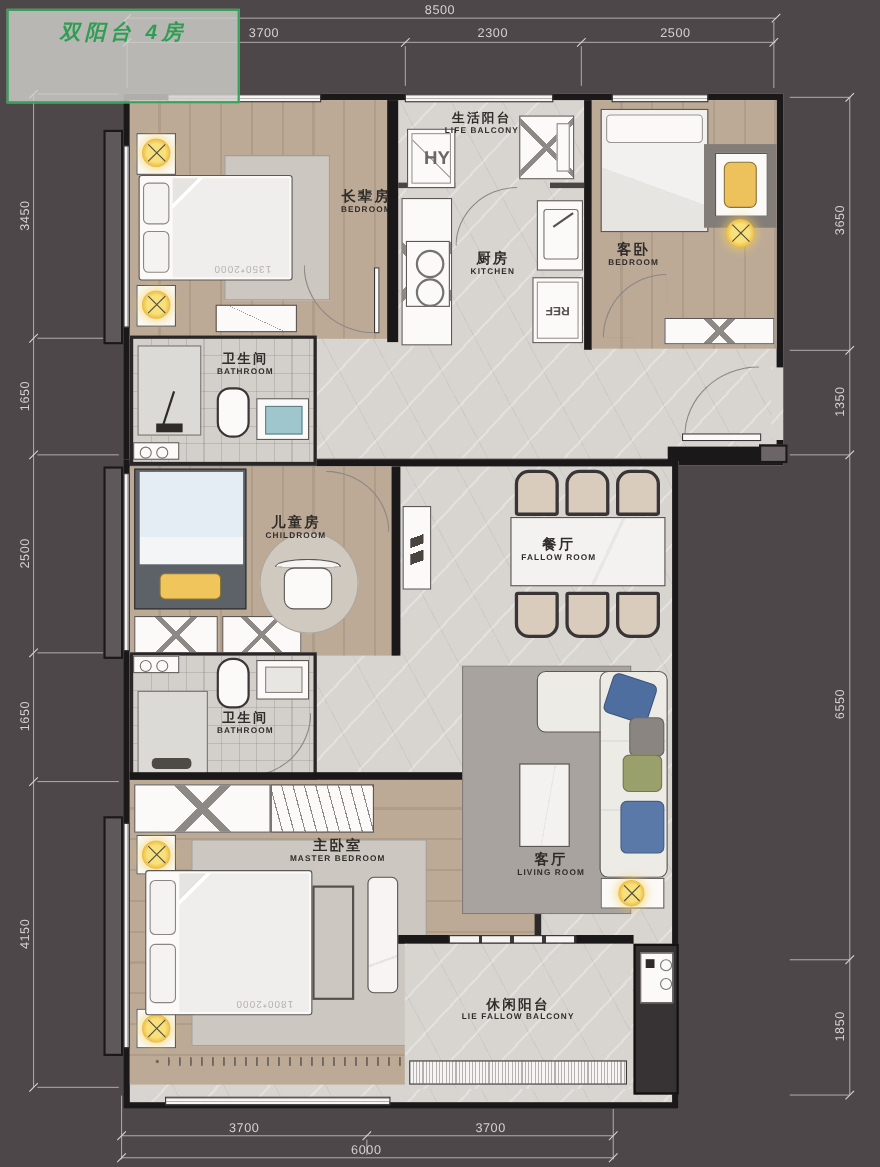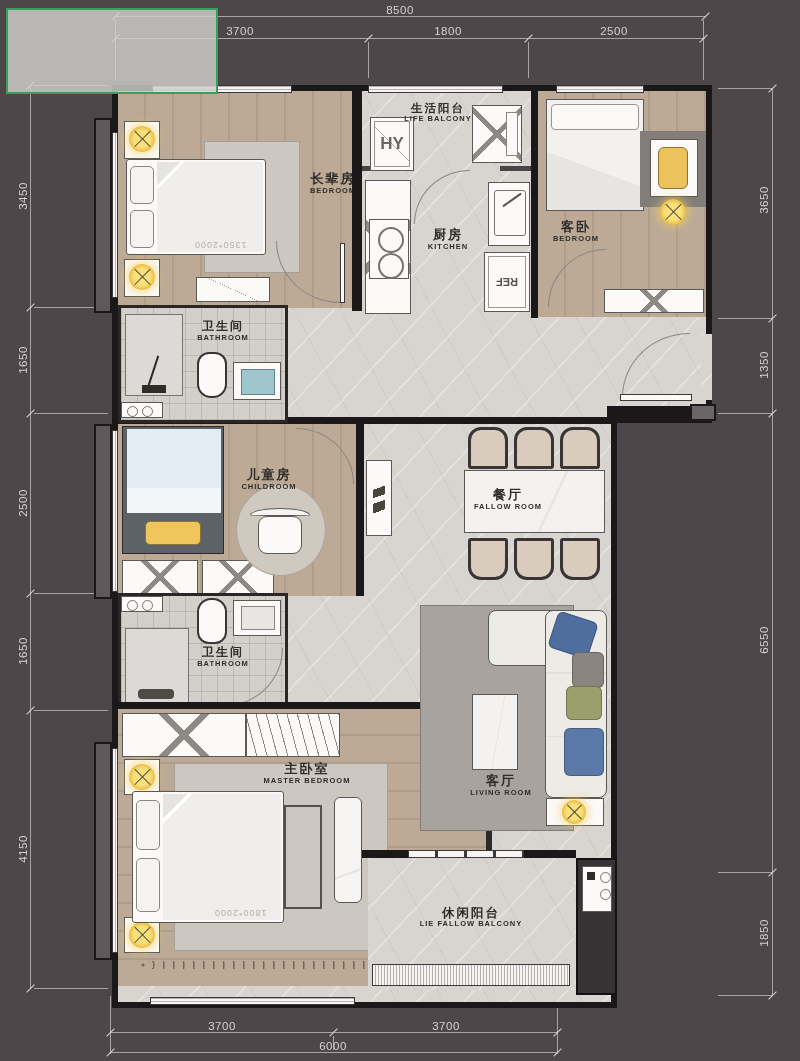--- a/index.html
+++ b/index.html
@@ -100,21 +100,21 @@
       <div class="tick" style="left: 767px; top: 413px;"></div>
       <div class="tick" style="left: 767px; top: 872px;"></div>
       <div class="tick" style="left: 767px; top: 995px;"></div>
       <div class="tick" style="left: 105px; top: 1032px;"></div>
       <div class="tick" style="left: 328px; top: 1032px;"></div>
       <div class="tick" style="left: 552px; top: 1032px;"></div>
       <div class="tick" style="left: 105px; top: 1052px;"></div>
       <div class="tick" style="left: 552px; top: 1052px;"></div>
       <span class="dim" style="left: 400px; top: 10px; transform: translate(-50%, -50%) rotate(0deg);">8500</span>
       <span class="dim" style="left: 240px; top: 31px; transform: translate(-50%, -50%) rotate(0deg);">3700</span>
-      <span class="dim" style="left: 448px; top: 31px; transform: translate(-50%, -50%) rotate(0deg);">1800</span>
+      <span class="dim" style="left: 448px; top: 31px; transform: translate(-50%, -50%) rotate(0deg);">2300</span>
       <span class="dim" style="left: 614px; top: 31px; transform: translate(-50%, -50%) rotate(0deg);">2500</span>
       <span class="dim" style="left: 23px; top: 196px; transform: translate(-50%, -50%) rotate(-90deg);">3450</span>
       <span class="dim" style="left: 23px; top: 360px; transform: translate(-50%, -50%) rotate(-90deg);">1650</span>
       <span class="dim" style="left: 23px; top: 503px; transform: translate(-50%, -50%) rotate(-90deg);">2500</span>
       <span class="dim" style="left: 23px; top: 651px; transform: translate(-50%, -50%) rotate(-90deg);">1650</span>
       <span class="dim" style="left: 23px; top: 849px; transform: translate(-50%, -50%) rotate(-90deg);">4150</span>
       <span class="dim" style="left: 764px; top: 200px; transform: translate(-50%, -50%) rotate(-90deg);">3650</span>
       <span class="dim" style="left: 764px; top: 365px; transform: translate(-50%, -50%) rotate(-90deg);">1350</span>
       <span class="dim" style="left: 764px; top: 640px; transform: translate(-50%, -50%) rotate(-90deg);">6550</span>
       <span class="dim" style="left: 764px; top: 933px; transform: translate(-50%, -50%) rotate(-90deg);">1850</span>
@@ -150,21 +150,21 @@
     <div class="cn">长辈房</div>
     <div class="en">BEDROOM</div>
   </div>
 
   <div class="abs wall" style="left:352px;top:91px;width:10px;height:220px"></div>
   <div class="abs wall" style="left:531px;top:91px;width:7px;height:227px"></div>
   <div class="abs" style="left:362px;top:166px;width:52px;height:5px;background:#4a4545"></div>
   <div class="abs" style="left:500px;top:166px;width:31px;height:5px;background:#4a4545"></div>
   <div class="abs arc" style="left:414px;top:170px;width:56px;height:54px;border-left-width:1px;border-top-width:1px;border-radius:100% 0 0 0"></div>
   <div class="abs white-box" style="left:370px;top:117px;width:44px;height:54px">
-    <div style="position:absolute;inset:3px;border:1px solid #9a9691;color:#6b6763;font-size:17px;font-weight:bold;text-align:center;line-height:44px;background:linear-gradient(45deg,#fbfaf9 49%,#b1ada9 49% 51%,#fbfaf9 51%)">HY</div>
+    <div style="position:absolute;inset:3px;border:1px solid #9a9691;color:#6b6763;font-size:17px;font-weight:bold;text-align:right;line-height:44px;background:linear-gradient(45deg,#fbfaf9 49%,#b1ada9 49% 51%,#fbfaf9 51%)">HY</div>
   </div>
   <div class="abs xbox" style="left:472px;top:105px;width:50px;height:58px">
     <div class="abs" style="right:3px;top:6px;width:12px;height:44px;background:#fbfaf9;border:1px solid #8a8683"></div>
   </div>
   <div class="abs room-label" style="left:394px;top:102px;width:88px">
     <div class="cn" style="font-size:11.5px">生活阳台</div>
     <div class="en">LIFE BALCONY</div>
   </div>
   <div class="abs xbox" style="left:365px;top:180px;width:46px;height:134px">
     <div class="abs white-box" style="left:3px;top:38px;width:40px;height:60px">
@@ -339,15 +339,16 @@
 
   <div class="abs window" style="left:152px;top:85px;width:140px;height:8px"></div>
   <div class="abs window" style="left:368px;top:85px;width:135px;height:8px"></div>
   <div class="abs window" style="left:556px;top:85px;width:88px;height:8px"></div>
   <div class="abs window" style="left:150px;top:997px;width:205px;height:8px"></div>
   <div class="abs windowv" style="left:112px;top:132px;width:6px;height:166px"></div>
   <div class="abs windowv" style="left:112px;top:430px;width:6px;height:162px"></div>
   <div class="abs windowv" style="left:112px;top:748px;width:6px;height:205px"></div>
 
   <div class="abs title-panel" style="left:6px;top:8px;width:212px;height:86px">
+    <div class="l2">双阳台 4房</div>
   </div>
 
 </div>
 
 </body></html>

